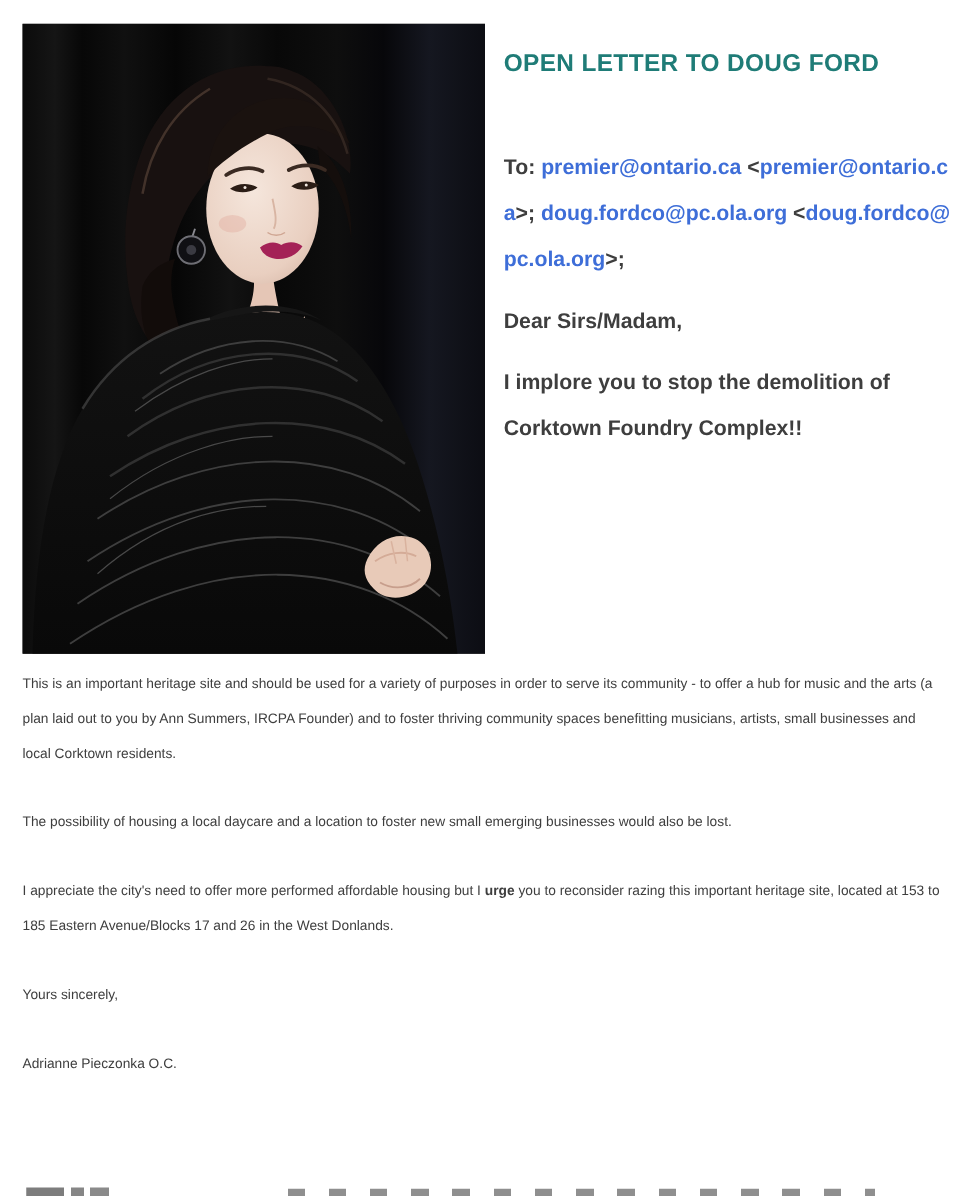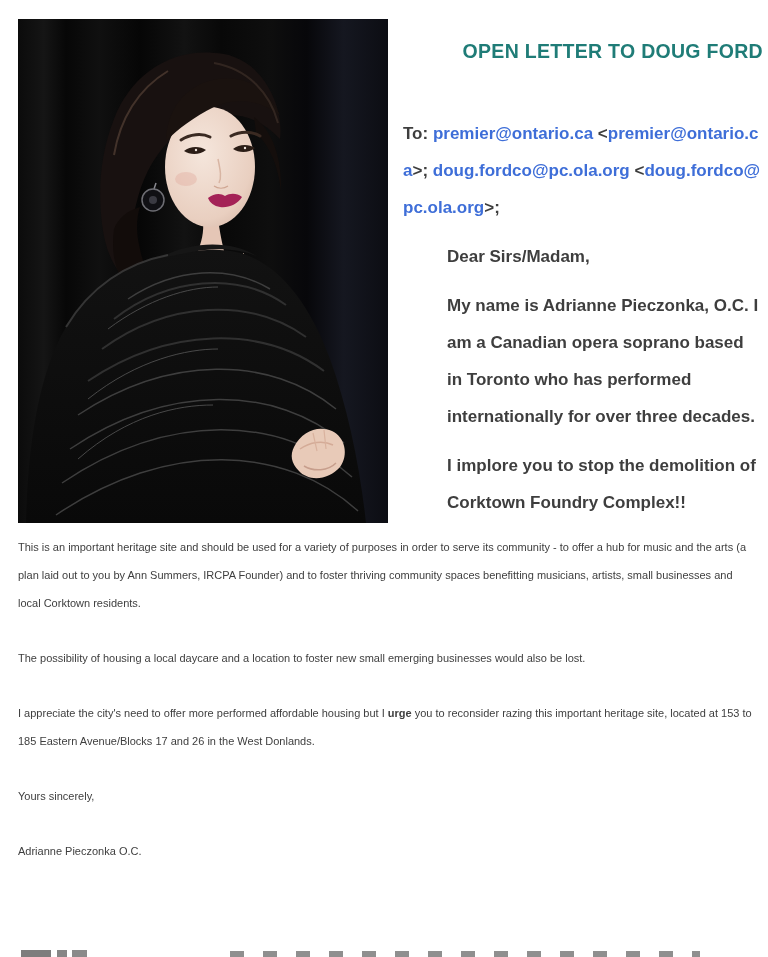--- a/index.html
+++ b/index.html
@@ -22,24 +22,23 @@
   }
   .photo svg{display:block;}
   .right-col{
     position:absolute;left:403px;top:40px;width:360px;
     font-size:17px;line-height:37px;
   }
   .right-col h1{
     font-size:19.5px;line-height:23px;letter-spacing:.3px;
     color:var(--title-color);
     margin:0 0 52px 0;
-    text-align:right;
   }
   .right-col p{margin:0 0 0 0;font-weight:bold;}
-  .right-col p + p{margin-top:12px;margin-left:44px;}
+  .right-col p + p{margin-top:12px;}
   .to-line{word-wrap:break-word;}
   .to-line a{
     color:var(--link-color);
     text-decoration:none;
     word-break:break-all;
     cursor:pointer;
   }
   .bottom{
     position:absolute;left:18px;top:533px;width:738px;
     font-size:11px;line-height:28px;
@@ -160,21 +159,20 @@
   <h1>OPEN LETTER TO DOUG FORD</h1>
 
   <p class="to-line"><span>To:</span>
     <a>premier@ontario.ca</a>
     <span>&lt;</span><a>premier@ontario.ca</a><span>&gt;;</span>
     <a>doug.fordco@pc.ola.org</a>
     <span>&lt;</span><a>doug.fordco@pc.ola.org</a><span>&gt;;</span></p>
 
   <p>Dear Sirs/Madam,</p>
 
-  <p>My name is Adrianne Pieczonka, O.C. I am a Canadian opera soprano based in Toronto who has performed internationally for over three decades.</p>
 
   <p>I implore you to stop the demolition of Corktown Foundry Complex!!</p>
 </div>
 
 <div class="bottom">
   <p>This is an important heritage site and should be used for a variety of purposes in order to serve its community - to offer a hub for music and the arts (a plan laid out to you by Ann Summers, IRCPA Founder) and to foster thriving community spaces benefitting musicians, artists, small businesses and local Corktown residents.</p>
   <p>The possibility of housing a local daycare and a location to foster new small emerging businesses would also be lost.</p>
   <p><span>I appreciate the city's need to offer more performed affordable housing but I </span><strong>urge</strong><span> you to reconsider razing this important heritage site, located at 153 to 185 Eastern Avenue/Blocks 17 and 26 in the West Donlands.</span></p>
   <p>Yours sincerely,</p>
   <p>Adrianne Pieczonka O.C.</p>

